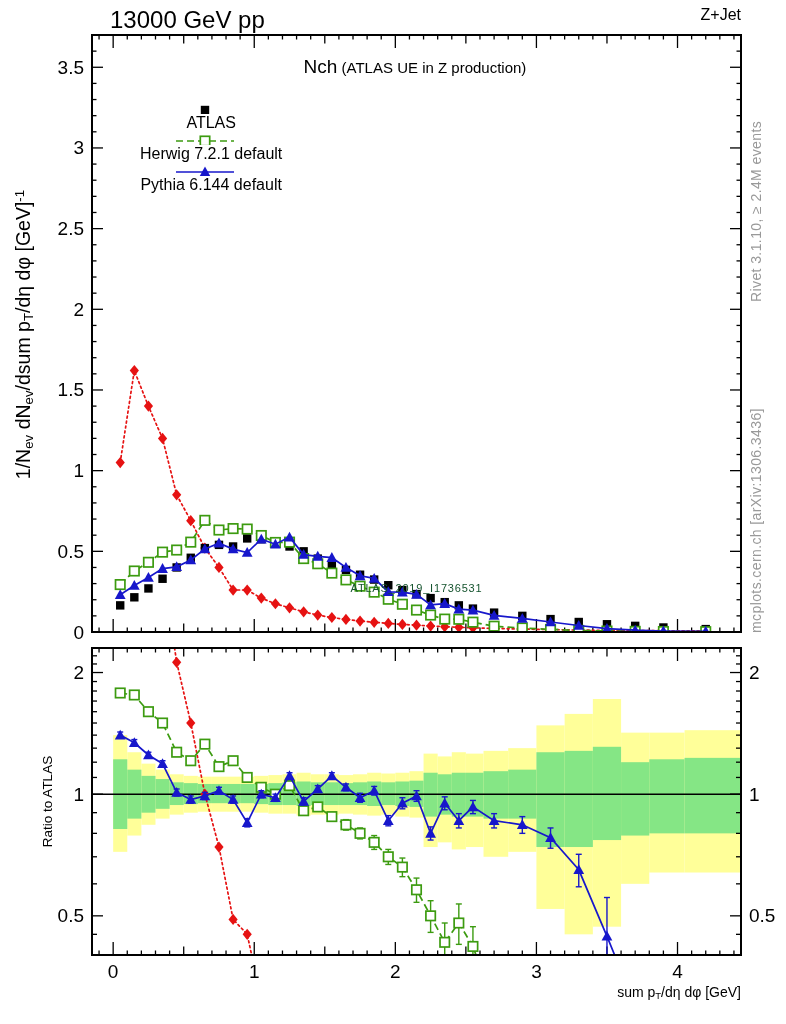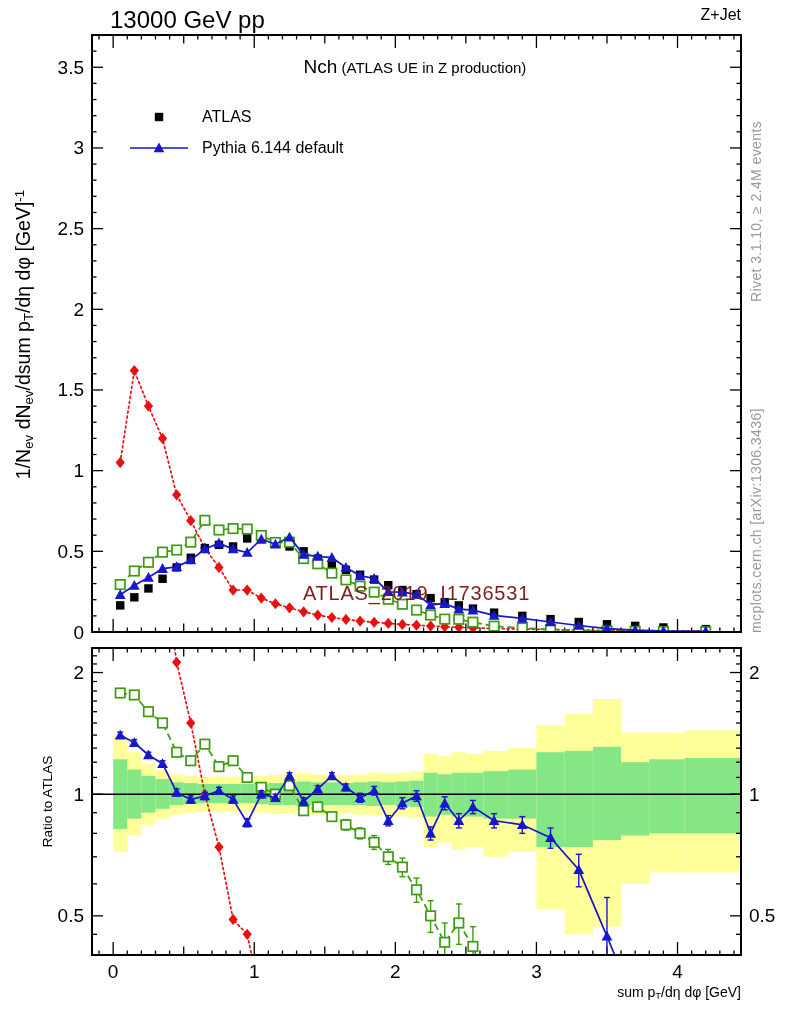--- a/index.html
+++ b/index.html
@@ -5,24 +5,24 @@
   html,body{margin:0;padding:0;background:#fff;}
   #page{position:relative;width:786px;height:1024px;background:#fff;overflow:hidden;
         font-family:"Liberation Sans",sans-serif;color:#000;}
   #chart-svg{position:absolute;left:0;top:0;}
   .abs{position:absolute;white-space:nowrap;}
   #header-left{left:110px;top:6px;font-size:24px;}
   #header-right{right:45px;top:6px;font-size:16px;}
   #plot-title{left:92px;top:56px;width:646px;text-align:center;font-size:19px;}
   #plot-title .small{font-size:15px;}
   #legend{left:128px;top:101px;}
-  .legend-row{display:flex;align-items:center;height:31px;}
+  .legend-row{display:flex;align-items:center;height:31px;flex-direction:column;}
   .legend-row .lab{margin-left:12px;font-size:16px;}
-  #watermark{left:92px;top:582px;width:649px;text-align:center;color:#7f1d1d;
-             font-size:20px;letter-spacing:0.8px;}
+  #watermark{left:92px;top:582px;width:649px;text-align:center;color:#14532d;
+             font-size:11px;letter-spacing:0.8px;}
   #ylabel-main{left:12px;top:634px;width:599px;text-align:center;font-size:19.5px;
                transform:rotate(-90deg);transform-origin:0 0;}
   #ylabel-ratio{left:40px;top:955px;width:307px;text-align:center;font-size:13.5px;
                 transform:rotate(-90deg);transform-origin:0 0;}
   #xlabel{right:45px;top:984px;font-size:14px;}
   .vnote{position:absolute;color:#999;font-size:14px;transform:rotate(-90deg);
          transform-origin:0 0;white-space:nowrap;letter-spacing:0.4px;}
   #side-top{left:748px;top:302px;}
   #side-bottom{left:748px;top:633px;}
   sub.seg{font-size:68%;vertical-align:-22%;}
@@ -834,20 +834,29 @@
       <div class="legend-row">
         <svg width="62" height="18">
           <g>
             <rect x="26.8" y="4.8" width="8.4" height="8.4" fill="#000000"></rect>
           </g>
         </svg>
         <span class="lab">ATLAS</span>
       </div>
       <div class="legend-row">
         <svg width="62" height="18">
+          <line x1="2" y1="9" x2="60" y2="9" stroke="#3c9b10" stroke-width="1.7" stroke-dasharray="7,4"></line>
+          <g>
+            <rect x="26.3" y="4.3" width="9.4" height="9.4" fill="#fff" stroke="#3c9b10" stroke-width="1.7"></rect>
+          </g>
+        </svg>
+        <span class="lab">Herwig 7.2.1 default</span>
+      </div>
+      <div class="legend-row">
+        <svg width="62" height="18">
           <line x1="2" y1="9" x2="60" y2="9" stroke="#1717cb" stroke-width="1.7"></line>
           <g>
             <path d="M 31 3.5 L 25.6 13.3 L 36.4 13.3 Z" fill="#1717cb"></path>
           </g>
         </svg>
         <span class="lab">Pythia 6.144 default</span>
       </div>
     </div>
 
   <div class="abs" id="watermark">ATLAS_2019_I1736531</div>

